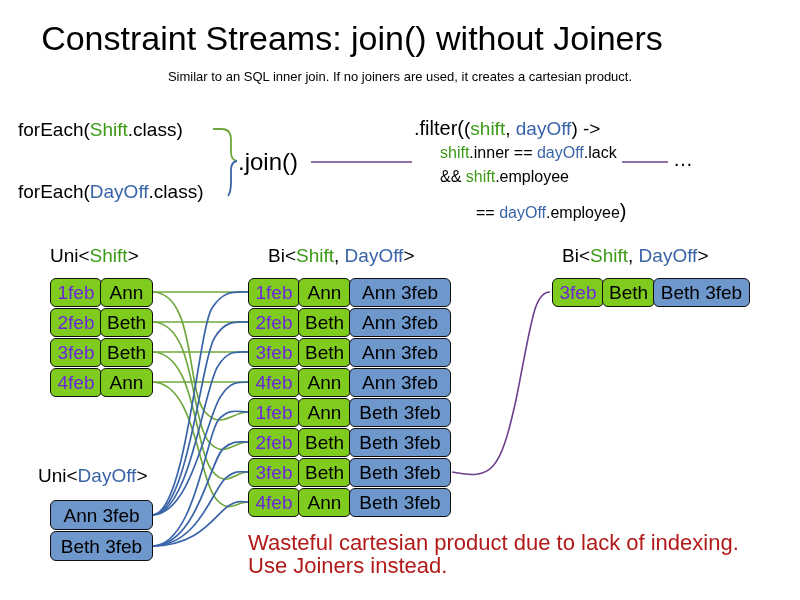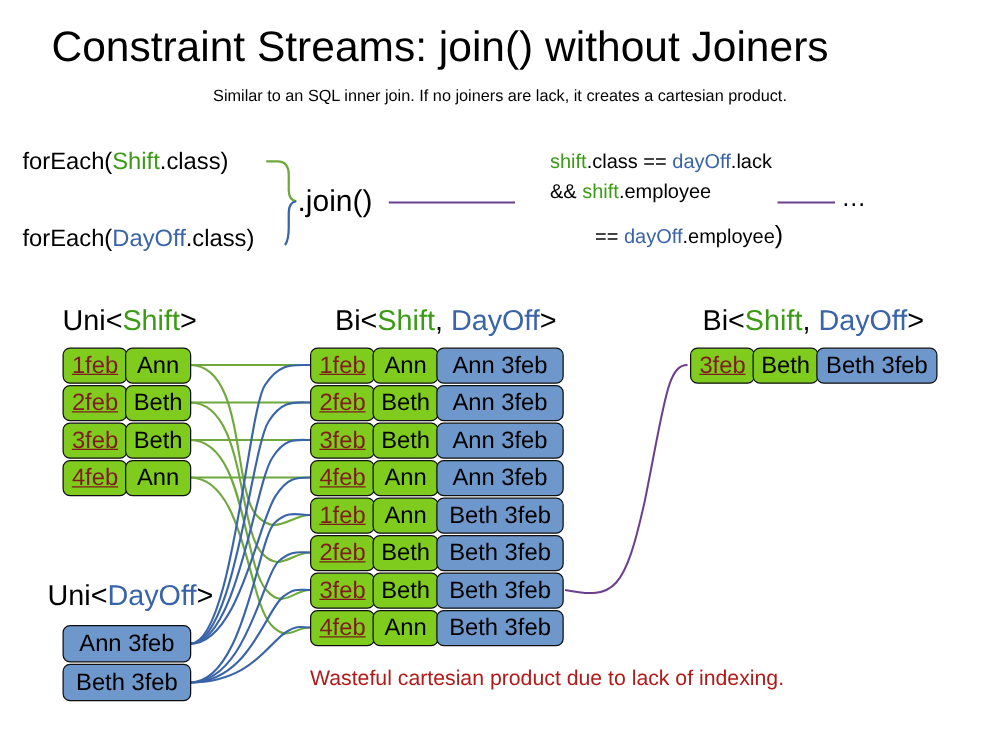--- a/index.html
+++ b/index.html
@@ -53,21 +53,21 @@
   #filterBlock .ln { display: block; white-space: nowrap; }
   #filterBlock .l1 { font-size: 19px; margin-left: 0px; }
   #filterBlock .l2 { font-size: 16px; margin-left: 26px; margin-top: 1px;}
   #filterBlock .l3 { font-size: 16px; margin-left: 26px; margin-top: 1px;}
   #filterBlock .l4 { font-size: 16px; margin-left: 62px; margin-top: 12px;}
   #filterBlock .big { font-size: 20px; }
   #ellipsis { top: 148px; left: 673px; font-size: 20px; letter-spacing: 1px; color:#000; }
 
   
   .caption {
-    font-size: 23px;
+    font-size: 19px;
     line-height: 22px;
     white-space: nowrap;
     color: #000;
   }
   #capUniShift   { top: 245px; left: 50px; }
   #capBiMid      { top: 245px; left: 268px; }
   #capBiRight    { top: 245px; left: 562px; }
   #capUniDayOff  { top: 465px; left: 38px; }
 
   
@@ -79,46 +79,46 @@
     font-size: 19px;
     line-height: 1;
     display: flex;
     align-items: center;
     justify-content: center;
     white-space: nowrap;
     overflow: hidden;
   }
   .green { background: #7FCC1E; }
   .blue  { background: #6E97CC; }
-  .date  { color: #7f1d1d; text-decoration: underline; }
+  .date  { color: #6d28d9; }
   .emp   { color: #000000; }
   .dotxt { color: #000000; }
 
   #svglayer {
     position: absolute;
     top: 0; left: 0;
     width: 800px; height: 600px;
     pointer-events: none;
   }
 
   
   #warning {
     top: 531px; left: 248px;
-    font-size: 17px;
+    font-size: 22px;
     line-height: 23px;
     color: #B11A19;
     white-space: nowrap;
   }
   #warning span { display: block; }
 </style>
 </head>
 <body>
 
 <div class="abs" id="title">Constraint Streams: join() without Joiners</div>
-<div class="abs" id="subtitle">Similar to an SQL inner join. If no joiners are lack, it creates a cartesian product.</div>
+<div class="abs" id="subtitle">Similar to an SQL inner join. If no joiners are used, it creates a cartesian product.</div>
 
 <svg id="svglayer" viewBox="0 0 800 600">
 
   <path d="M 213 129 L 222 129 Q 231 129 231 140 L 231 152 Q 231 160 237 161" fill="none" stroke="#6FA83C" stroke-width="1.8"></path>
   <path d="M 228 196 Q 231 192 231 182 L 231 170 Q 231 162 237 161" fill="none" stroke="#3A64A8" stroke-width="1.8"></path>
 
   <line x1="311" y1="162" x2="412" y2="162" stroke="#6B3E8E" stroke-width="1.6"></line>
   <line x1="622" y1="162" x2="668" y2="162" stroke="#6B3E8E" stroke-width="1.6"></line>
 
   <path d="M 152 292 L 248 292" fill="none" stroke="#6FA83C" stroke-width="1.7"></path>
@@ -147,21 +147,22 @@
   <span>forEach(</span><span class="sh">Shift</span><span>.class)</span>
 </div>
 
 <div class="abs code" id="forEachDayOff">
   <span>forEach(</span><span class="doff">DayOff</span><span>.class)</span>
 </div>
 
 <div class="abs code" id="joinCall">.join()</div>
 
 <div class="abs code" id="filterBlock">
-  <span class="ln l2"><span class="sh">shift</span><span>.class == </span><span class="doff">dayOff</span><span>.lack</span></span>
+  <span class="ln l1"><span class="big">.filter(</span><span>(</span><span class="sh">shift</span><span>, </span><span class="doff">dayOff</span><span>) -&gt;</span></span>
+  <span class="ln l2"><span class="sh">shift</span><span>.inner == </span><span class="doff">dayOff</span><span>.lack</span></span>
   <span class="ln l3"><span>&amp;&amp; </span><span class="sh">shift</span><span>.employee</span></span>
   <span class="ln l4"><span>== </span><span class="doff">dayOff</span><span>.employee</span><span class="big">)</span></span>
 </div>
 
 <div class="abs code" id="ellipsis">…</div>
 
 <div class="abs caption" id="capUniShift">
   <span>Uni&lt;</span><span class="sh">Shift</span><span>&gt;</span>
 </div>
 
@@ -292,13 +293,14 @@
     <div class="cell green" style="left: 602px; top: 278px; width: 53px; height: 29px;">
       <span class="emp">Beth</span>
     </div>
     <div class="cell blue" style="left: 653px; top: 278px; width: 97px; height: 29px;">
       <span class="dotxt">Beth 3feb</span>
     </div>
   </div>
 
 <div class="abs" id="warning">
   <span>Wasteful cartesian product due to lack of indexing.</span>
+  <span>Use Joiners instead.</span>
 </div>
 
 </body></html>

